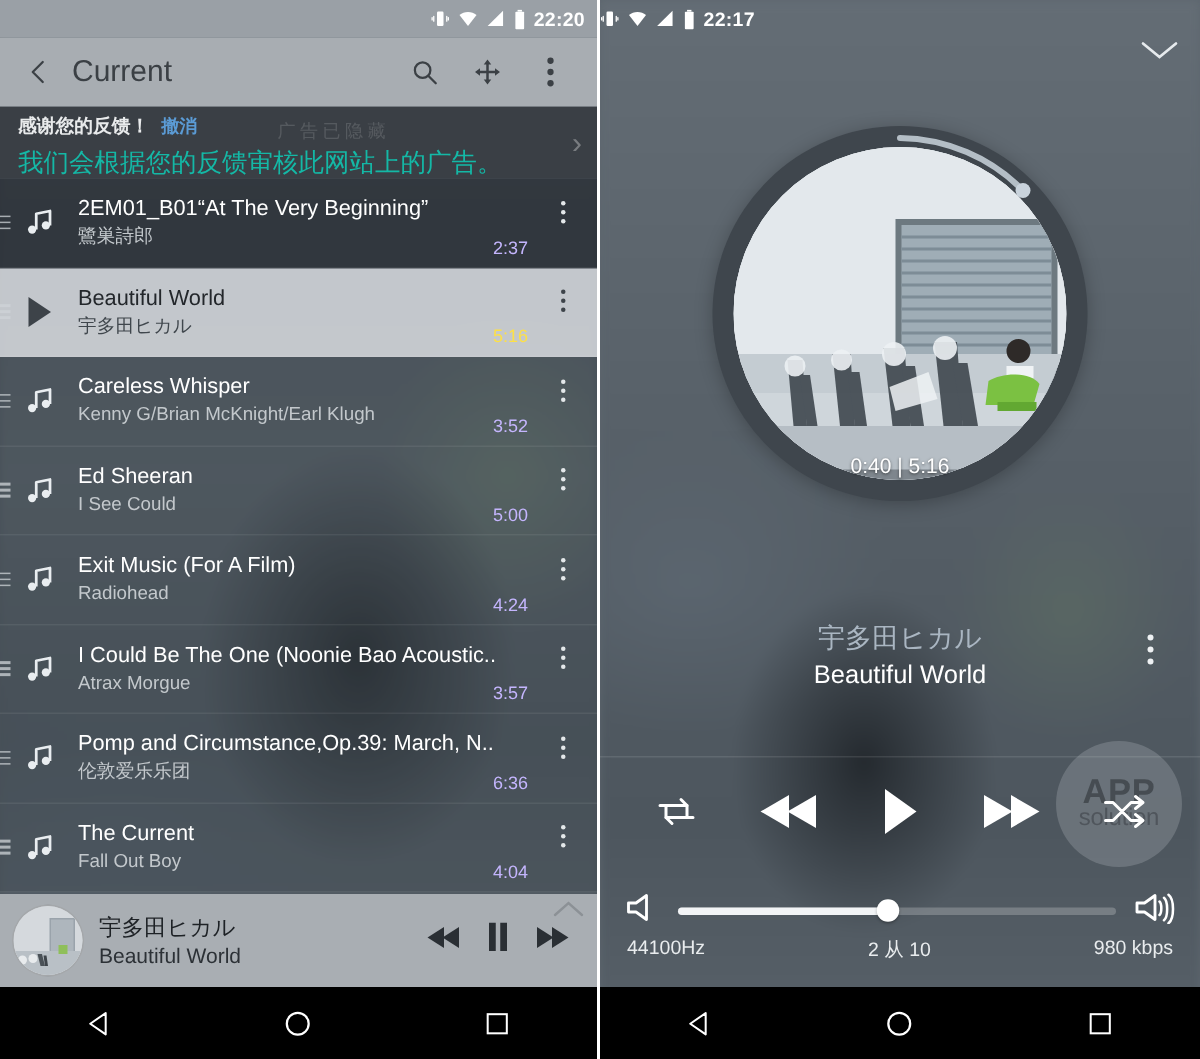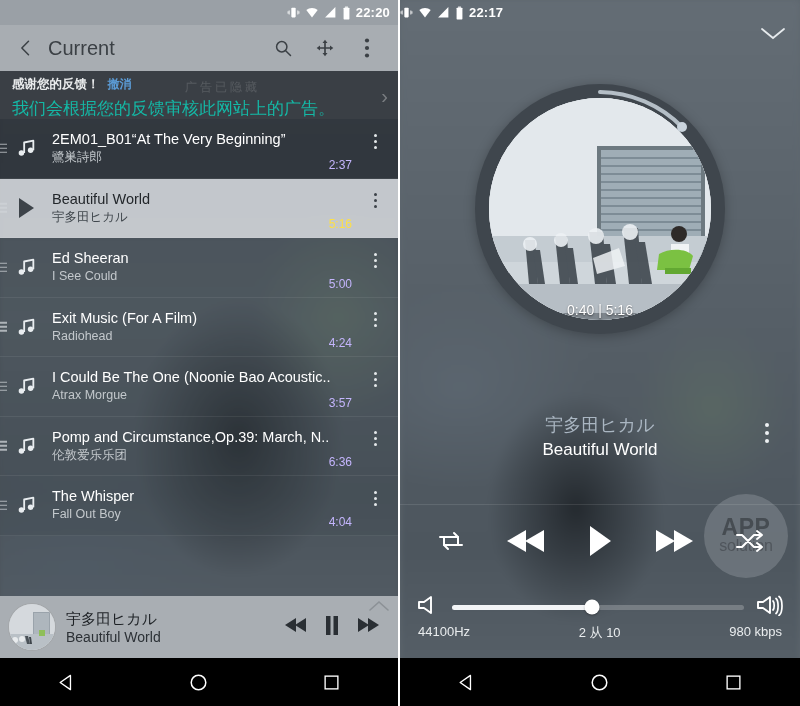--- a/index.html
+++ b/index.html
@@ -293,117 +293,141 @@
             <i></i>
           </div>
      <div class="track-icon">
             <svg width="22" height="22" viewBox="0 0 24 24">
   <path d="M10 17.5a3 3 0 1 1-3-3 3 3 0 0 1 3 3z" fill="#e9edf0"></path>
   <path d="M20 14.5a3 3 0 1 1-3-3 3 3 0 0 1 3 3z" fill="#e9edf0"></path>
   <path d="M10 17.5V6l10-2v10.5" fill="none" stroke="#e9edf0" stroke-width="2" stroke-linejoin="round"></path>
 </svg>
           </div>
      <div class="track-main">
-       <div class="track-title">Ed Sheeran</div>
-       <div class="track-artist">I See Could</div>
-     </div>
-     <div class="track-dur">5:00</div>
+       <div class="track-title">Careless Whisper</div>
+       <div class="track-artist">Kenny G/Brian McKnight/Earl Klugh</div>
+     </div>
+     <div class="track-dur">3:52</div>
      <div class="track-menu">
             <b></b>
             <b></b>
             <b></b>
           </div>
         </div>
         <div class="track-row ">
           <div class="drag-handle">
             <i></i>
             <i></i>
             <i></i>
           </div>
      <div class="track-icon">
             <svg width="22" height="22" viewBox="0 0 24 24">
   <path d="M10 17.5a3 3 0 1 1-3-3 3 3 0 0 1 3 3z" fill="#e9edf0"></path>
   <path d="M20 14.5a3 3 0 1 1-3-3 3 3 0 0 1 3 3z" fill="#e9edf0"></path>
   <path d="M10 17.5V6l10-2v10.5" fill="none" stroke="#e9edf0" stroke-width="2" stroke-linejoin="round"></path>
 </svg>
           </div>
      <div class="track-main">
-       <div class="track-title">Exit Music (For A Film)</div>
-       <div class="track-artist">Radiohead</div>
-     </div>
-     <div class="track-dur">4:24</div>
+       <div class="track-title">Ed Sheeran</div>
+       <div class="track-artist">I See Could</div>
+     </div>
+     <div class="track-dur">5:00</div>
      <div class="track-menu">
             <b></b>
             <b></b>
             <b></b>
           </div>
         </div>
         <div class="track-row ">
           <div class="drag-handle">
             <i></i>
             <i></i>
             <i></i>
           </div>
      <div class="track-icon">
             <svg width="22" height="22" viewBox="0 0 24 24">
   <path d="M10 17.5a3 3 0 1 1-3-3 3 3 0 0 1 3 3z" fill="#e9edf0"></path>
   <path d="M20 14.5a3 3 0 1 1-3-3 3 3 0 0 1 3 3z" fill="#e9edf0"></path>
   <path d="M10 17.5V6l10-2v10.5" fill="none" stroke="#e9edf0" stroke-width="2" stroke-linejoin="round"></path>
 </svg>
           </div>
      <div class="track-main">
-       <div class="track-title">I Could Be The One (Noonie Bao Acoustic..</div>
-       <div class="track-artist">Atrax Morgue</div>
-     </div>
-     <div class="track-dur">3:57</div>
+       <div class="track-title">Exit Music (For A Film)</div>
+       <div class="track-artist">Radiohead</div>
+     </div>
+     <div class="track-dur">4:24</div>
      <div class="track-menu">
             <b></b>
             <b></b>
             <b></b>
           </div>
         </div>
         <div class="track-row ">
           <div class="drag-handle">
             <i></i>
             <i></i>
             <i></i>
           </div>
      <div class="track-icon">
             <svg width="22" height="22" viewBox="0 0 24 24">
   <path d="M10 17.5a3 3 0 1 1-3-3 3 3 0 0 1 3 3z" fill="#e9edf0"></path>
   <path d="M20 14.5a3 3 0 1 1-3-3 3 3 0 0 1 3 3z" fill="#e9edf0"></path>
   <path d="M10 17.5V6l10-2v10.5" fill="none" stroke="#e9edf0" stroke-width="2" stroke-linejoin="round"></path>
 </svg>
           </div>
      <div class="track-main">
-       <div class="track-title">Pomp and Circumstance,Op.39: March, N..</div>
-       <div class="track-artist">伦敦爱乐乐团</div>
-     </div>
-     <div class="track-dur">6:36</div>
+       <div class="track-title">I Could Be The One (Noonie Bao Acoustic..</div>
+       <div class="track-artist">Atrax Morgue</div>
+     </div>
+     <div class="track-dur">3:57</div>
      <div class="track-menu">
             <b></b>
             <b></b>
             <b></b>
           </div>
         </div>
         <div class="track-row ">
           <div class="drag-handle">
             <i></i>
             <i></i>
             <i></i>
           </div>
      <div class="track-icon">
             <svg width="22" height="22" viewBox="0 0 24 24">
   <path d="M10 17.5a3 3 0 1 1-3-3 3 3 0 0 1 3 3z" fill="#e9edf0"></path>
   <path d="M20 14.5a3 3 0 1 1-3-3 3 3 0 0 1 3 3z" fill="#e9edf0"></path>
   <path d="M10 17.5V6l10-2v10.5" fill="none" stroke="#e9edf0" stroke-width="2" stroke-linejoin="round"></path>
 </svg>
           </div>
      <div class="track-main">
-       <div class="track-title">The Whisper</div>
+       <div class="track-title">Pomp and Circumstance,Op.39: March, N..</div>
+       <div class="track-artist">伦敦爱乐乐团</div>
+     </div>
+     <div class="track-dur">6:36</div>
+     <div class="track-menu">
+            <b></b>
+            <b></b>
+            <b></b>
+          </div>
+        </div>
+        <div class="track-row ">
+          <div class="drag-handle">
+            <i></i>
+            <i></i>
+            <i></i>
+          </div>
+     <div class="track-icon">
+            <svg width="22" height="22" viewBox="0 0 24 24">
+  <path d="M10 17.5a3 3 0 1 1-3-3 3 3 0 0 1 3 3z" fill="#e9edf0"></path>
+  <path d="M20 14.5a3 3 0 1 1-3-3 3 3 0 0 1 3 3z" fill="#e9edf0"></path>
+  <path d="M10 17.5V6l10-2v10.5" fill="none" stroke="#e9edf0" stroke-width="2" stroke-linejoin="round"></path>
+</svg>
+          </div>
+     <div class="track-main">
+       <div class="track-title">The Current</div>
        <div class="track-artist">Fall Out Boy</div>
      </div>
      <div class="track-dur">4:04</div>
      <div class="track-menu">
             <b></b>
             <b></b>
             <b></b>
           </div>
         </div>
       </div>

